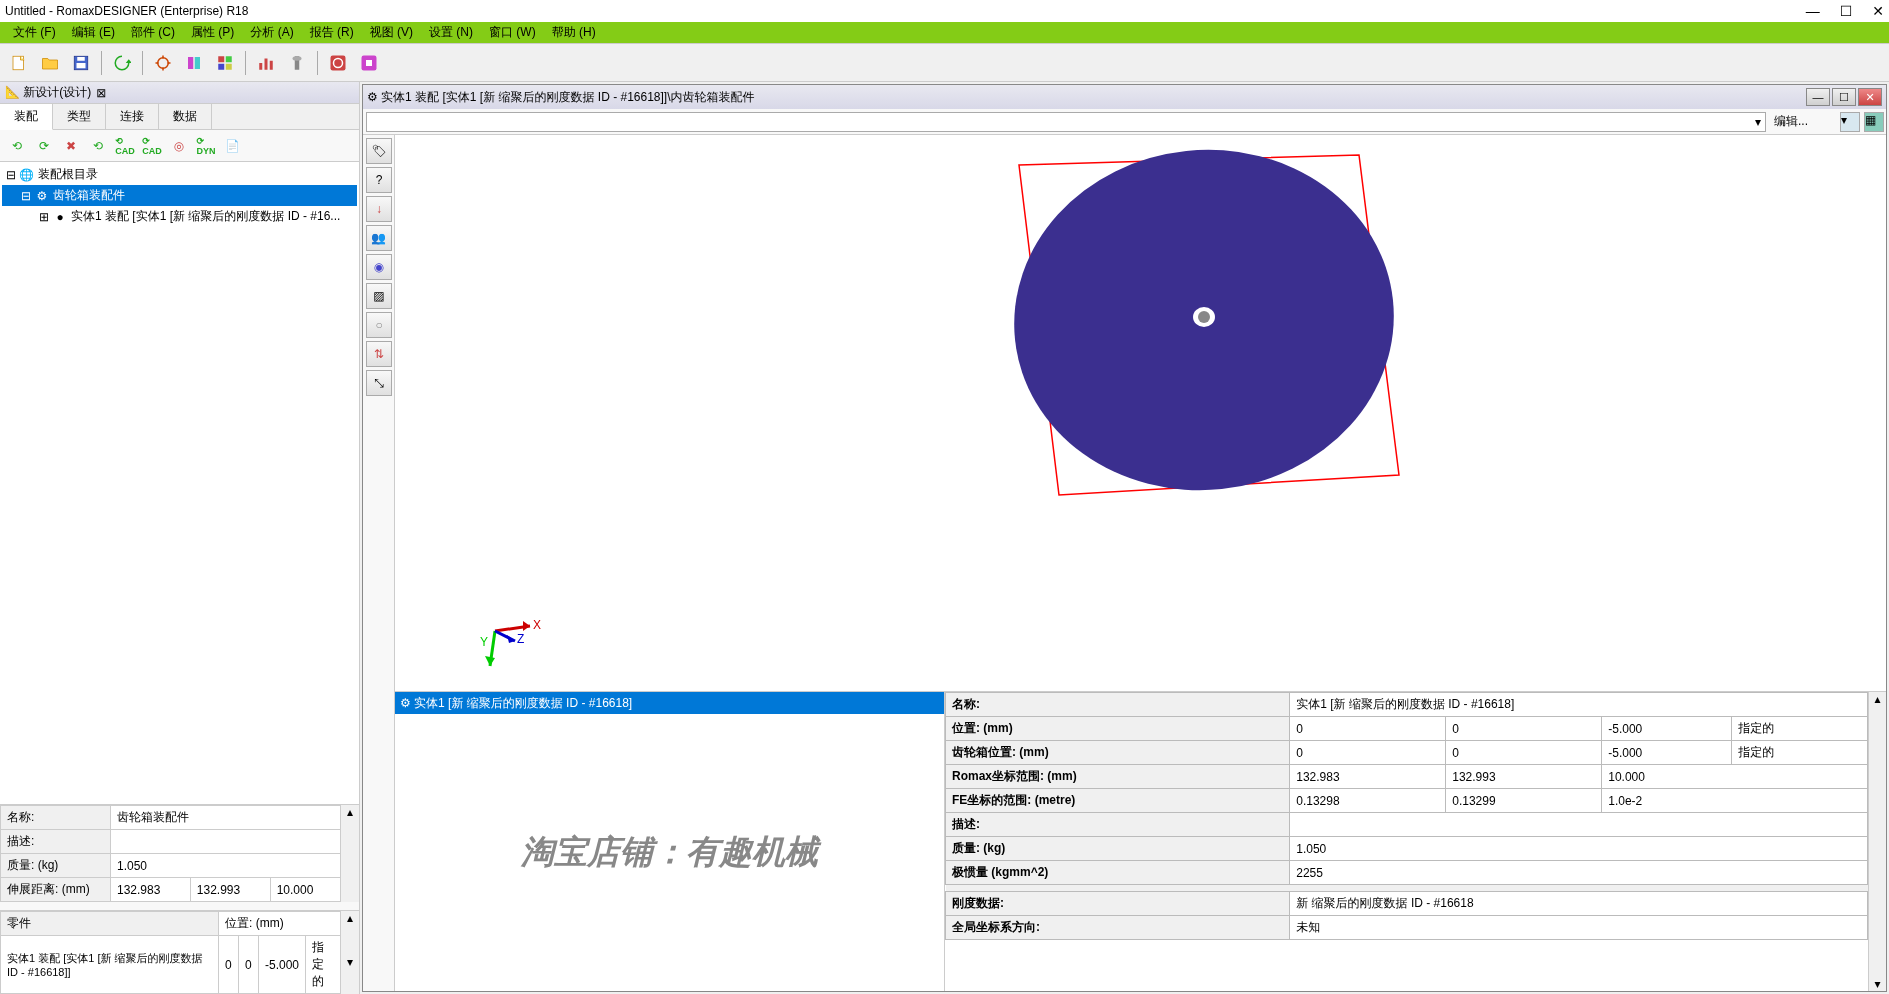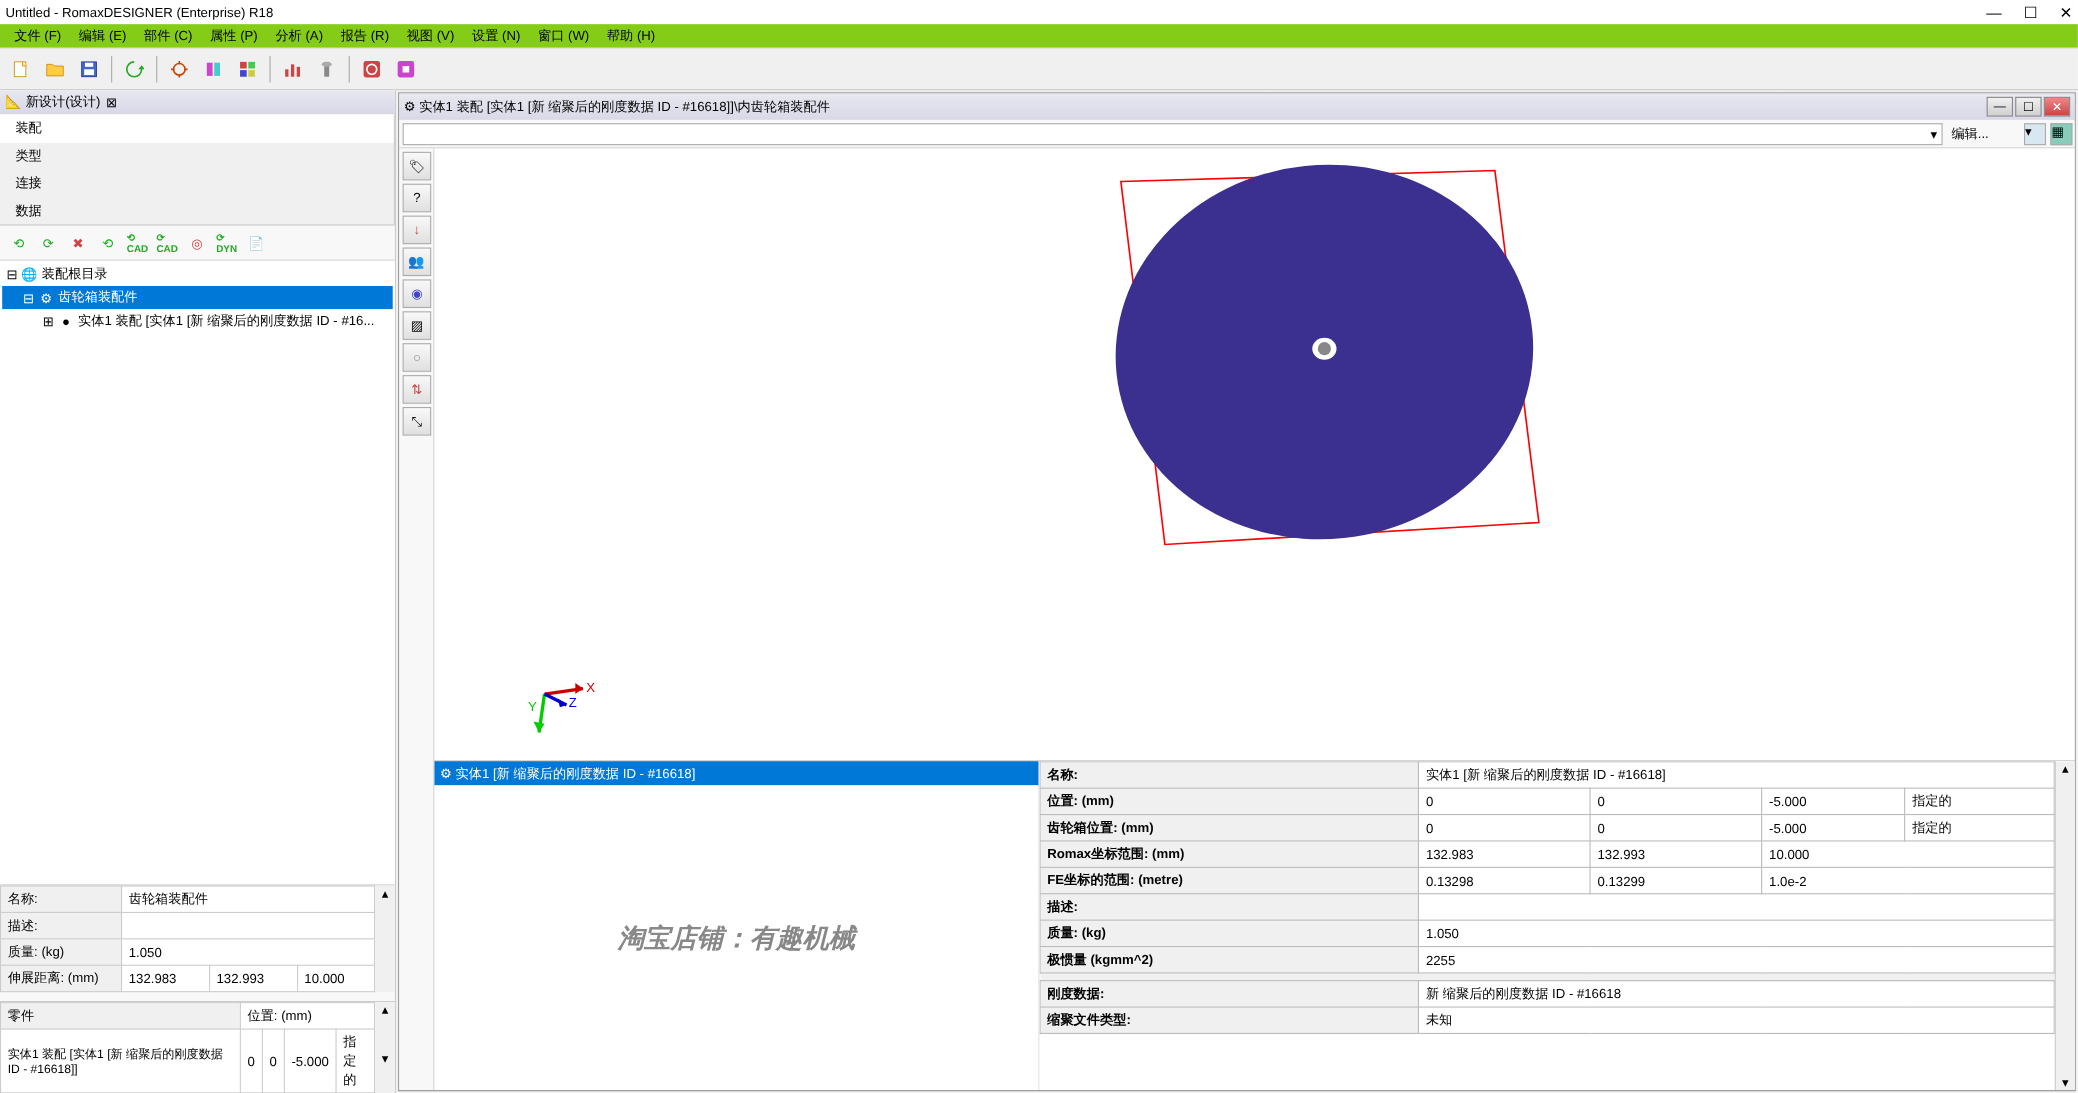--- a/index.html
+++ b/index.html
@@ -15,21 +15,21 @@
 .toolbar { height: 38px; background: #f0f0f0; display: flex; align-items: center; padding: 0 5px; border-bottom: 1px solid #ccc; gap: 3px; }
 .toolbar .sep { width: 1px; height: 24px; background: #aaa; margin: 0 3px; }
 .tb-btn { width: 28px; height: 28px; display: flex; align-items: center; justify-content: center; cursor: pointer; border-radius: 2px; }
 
 .main-area { display: flex; height: calc(100% - 82px); }
 
 .left-panel { width: 360px; background: #f8f8f8; border-right: 1px solid #ccc; display: flex; flex-direction: column; }
 .panel-header { height: 22px; background: linear-gradient(#e8e8f0, #d8d8e8); border-bottom: 1px solid #ccc; display: flex; align-items: center; padding: 0 5px; }
 .panel-header .close-x { cursor: pointer; padding: 0 5px; }
 
-.tabs-row { display: flex; border-bottom: 1px solid #ccc; background: #f0f0f0; flex-direction: column; }
+.tabs-row { display: flex; border-bottom: 1px solid #ccc; background: #f0f0f0; }
 .tab { padding: 4px 14px; cursor: pointer; border-right: 1px solid #ccc; }
 .tab.active { background: #fff; border-bottom: 1px solid #fff; margin-bottom: -1px; }
 
 .sub-toolbar { height: 32px; display: flex; align-items: center; padding: 0 5px; gap: 3px; border-bottom: 1px solid #ccc; }
 .sub-tb-btn { width: 24px; height: 24px; display: flex; align-items: center; justify-content: center; cursor: pointer; }
 
 .tree-area { flex: 1; background: #fff; overflow: auto; padding: 2px; }
 .tree-node { display: flex; align-items: center; padding: 2px 3px; white-space: nowrap; cursor: pointer; }
 .tree-node.selected { background: #0078d7; color: #fff; }
 .tree-expand { width: 12px; text-align: center; cursor: pointer; margin-right: 2px; }
@@ -61,21 +61,21 @@
 .doc-sm-btn { width: 20px; height: 20px; border: 1px solid #aaa; background: #d8e8f0; margin: 0 2px; cursor: pointer; }
 
 .doc-body { flex: 1; display: flex; }
 .view-toolbar { width: 32px; border-right: 1px solid #ccc; background: #f8f8f8; display: flex; flex-direction: column; padding: 3px; gap: 3px; }
 .vt-btn { width: 26px; height: 26px; border: 1px solid #aaa; background: linear-gradient(#f8f8f8,#e0e0e0); cursor: pointer; display: flex; align-items: center; justify-content: center; }
 
 .canvas-area { flex: 1; display: flex; flex-direction: column; }
 .canvas-3d { flex: 1; background: #fff; position: relative; overflow: hidden; }
 .gear-svg { position: absolute; left: 50%; top: 10px; transform: translateX(-40%); }
 .axes { position: absolute; left: 70px; bottom: 20px; }
-.watermark { position: absolute; left: 50%; bottom: 120px; transform: translateX(-50%); font-size: 24px; font-weight: bold; color: #888; font-style: italic; pointer-events: none; }
+.watermark { position: absolute; left: 50%; bottom: 120px; transform: translateX(-50%); font-size: 33px; font-weight: bold; color: #888; font-style: italic; pointer-events: none; }
 
 .bottom-split { height: 300px; display: flex; border-top: 1px solid #ccc; }
 .bottom-left { width: 550px; border-right: 1px solid #ccc; display: flex; flex-direction: column; }
 .bl-header { height: 22px; background: #0078d7; color: #fff; display: flex; align-items: center; padding: 0 5px; }
 .bl-body { flex: 1; background: #fff; display: flex; align-items: center; justify-content: center; }
 
 .bottom-right { flex: 1; overflow: auto; background: #fff; position: relative; }
 .br-table { width: 100%; border-collapse: collapse; }
 .br-table td { border: 1px solid #bbb; padding: 3px 6px; }
 .br-table .hdr { background: #f0f0f0; font-weight: bold; }
@@ -395,21 +395,21 @@
                     <td colspan="4">2255</td>
                     </tr>
                 <tr>
                       <td colspan="5" style="height:6px;border:none;background:#f0f0f0"></td>
                     </tr>
                 <tr>
                       <td class="hdr">刚度数据:</td>
                     <td colspan="4">新 缩聚后的刚度数据 ID - #16618</td>
                     </tr>
                 <tr>
-                      <td class="hdr">缩聚文件类型:</td>
+                      <td class="hdr">全局坐标系方向:</td>
                     <td colspan="4">未知</td>
                     </tr>
               </tbody>
                 </table>
               <div class="br-scroll">
                 <span>▴</span>
                 <span>▾</span>
               </div>
             </div>
           </div>

